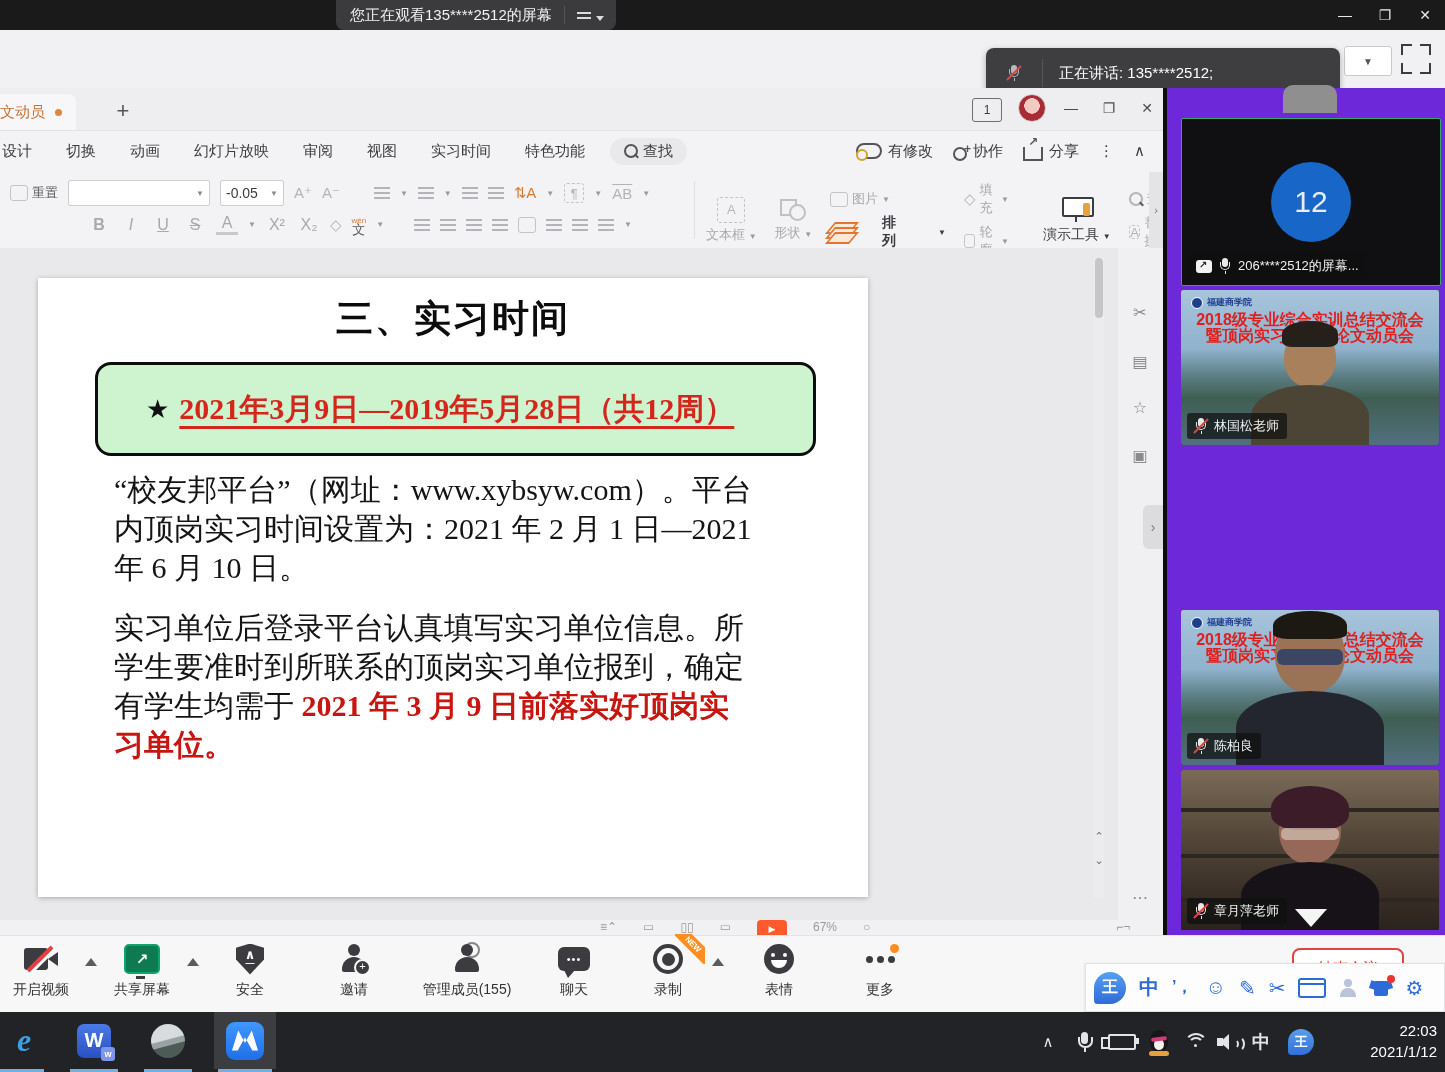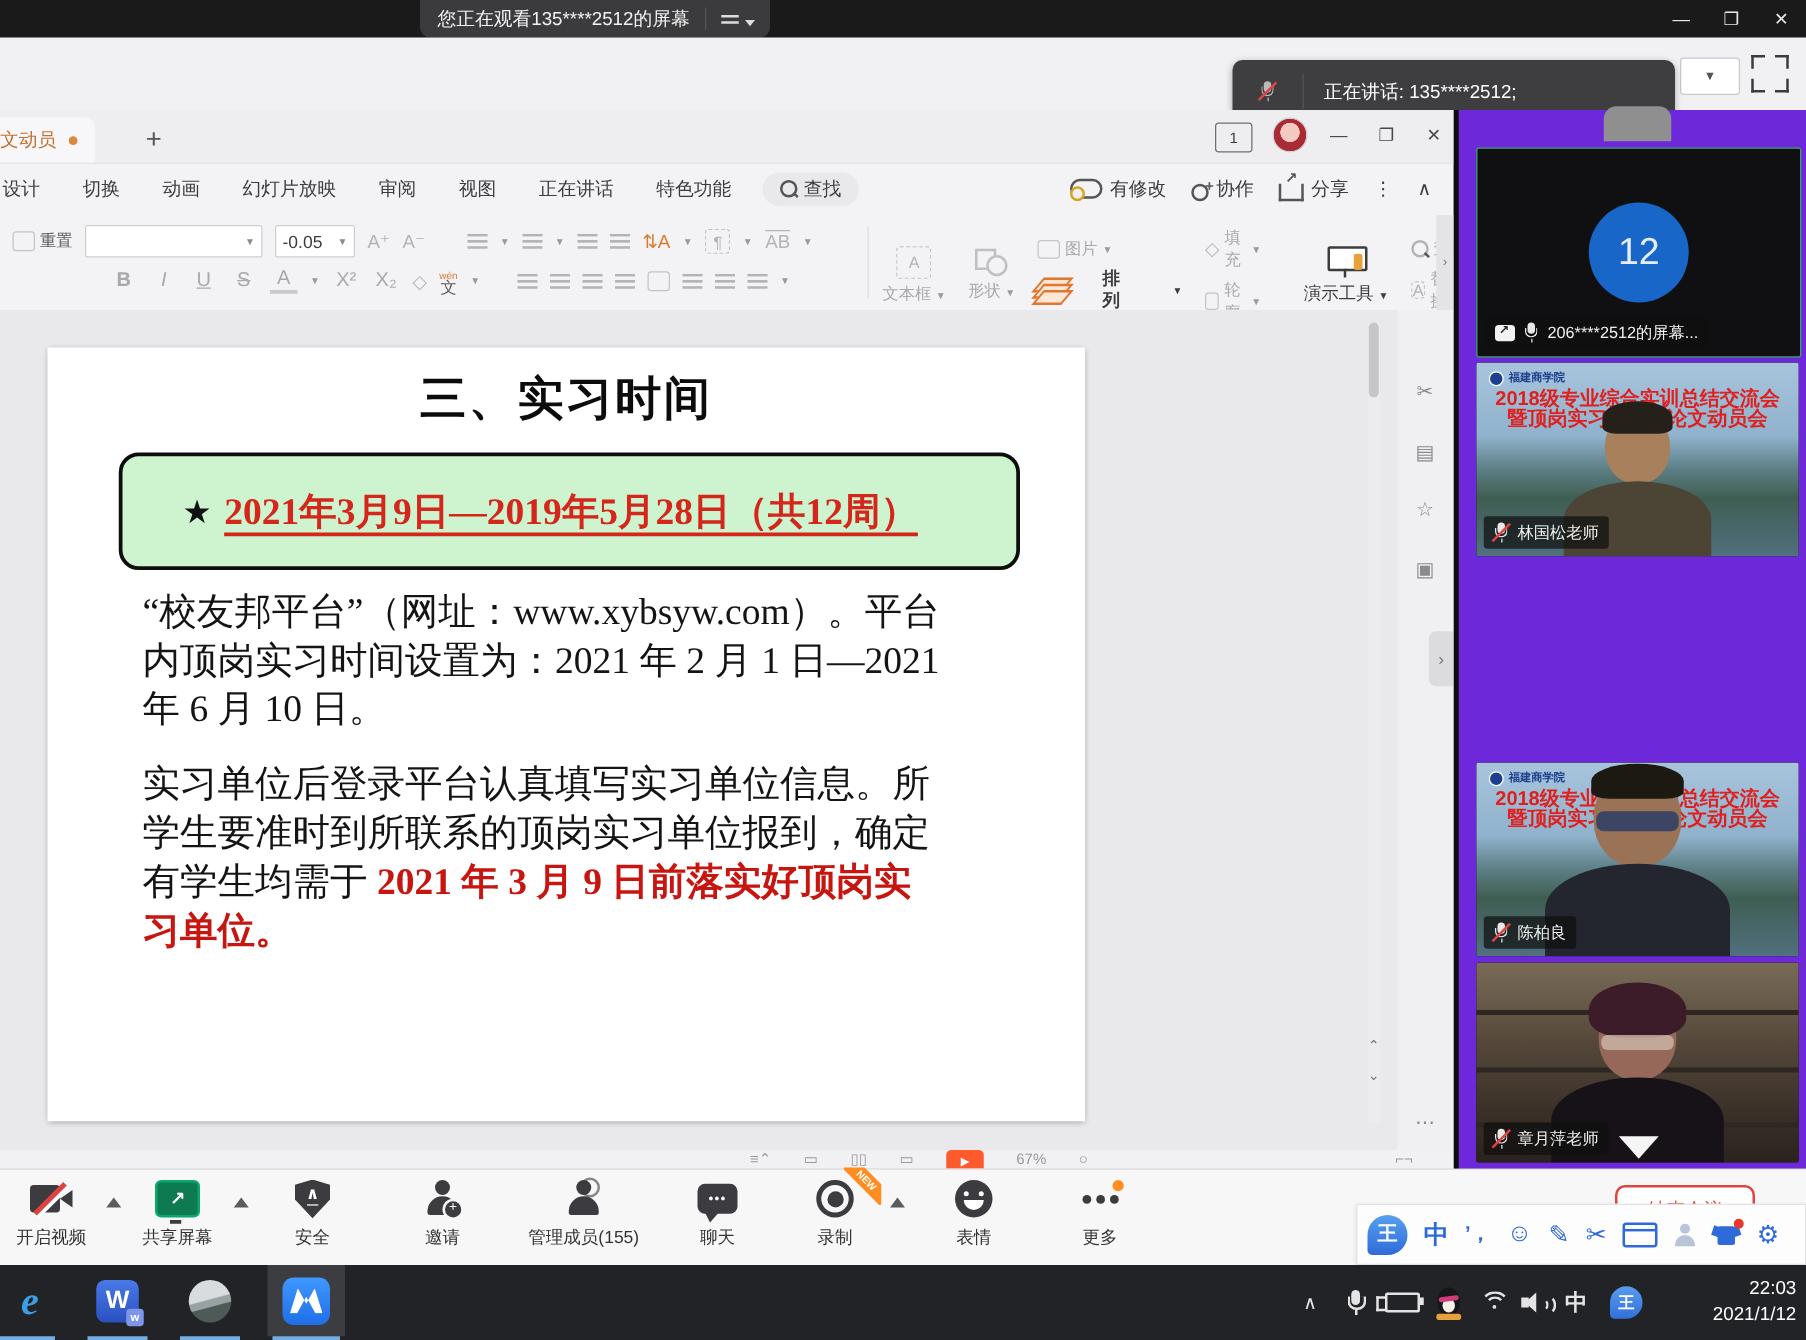--- a/index.html
+++ b/index.html
@@ -263,21 +263,21 @@
       <div class="abs wps-ctl" style="left:1132px;">✕</div>
     </div>
 
     <div class="abs ribbon-tabs">
       <span class="rtab" style="padding-left:2px">设计</span>
       <span class="rtab">切换</span>
       <span class="rtab">动画</span>
       <span class="rtab">幻灯片放映</span>
       <span class="rtab">审阅</span>
       <span class="rtab">视图</span>
-      <span class="rtab">正在讲话</span>
+      <span class="rtab">实习时间</span>
       <span class="rtab">特色功能</span>
       <span class="find-pill">
         <span class="lens"></span>
         <span>查找</span>
       </span>
       <span class="rt-right">
         <span class="rt-item">
           <span class="cloud"></span>
           <span>有修改</span>
         </span>

